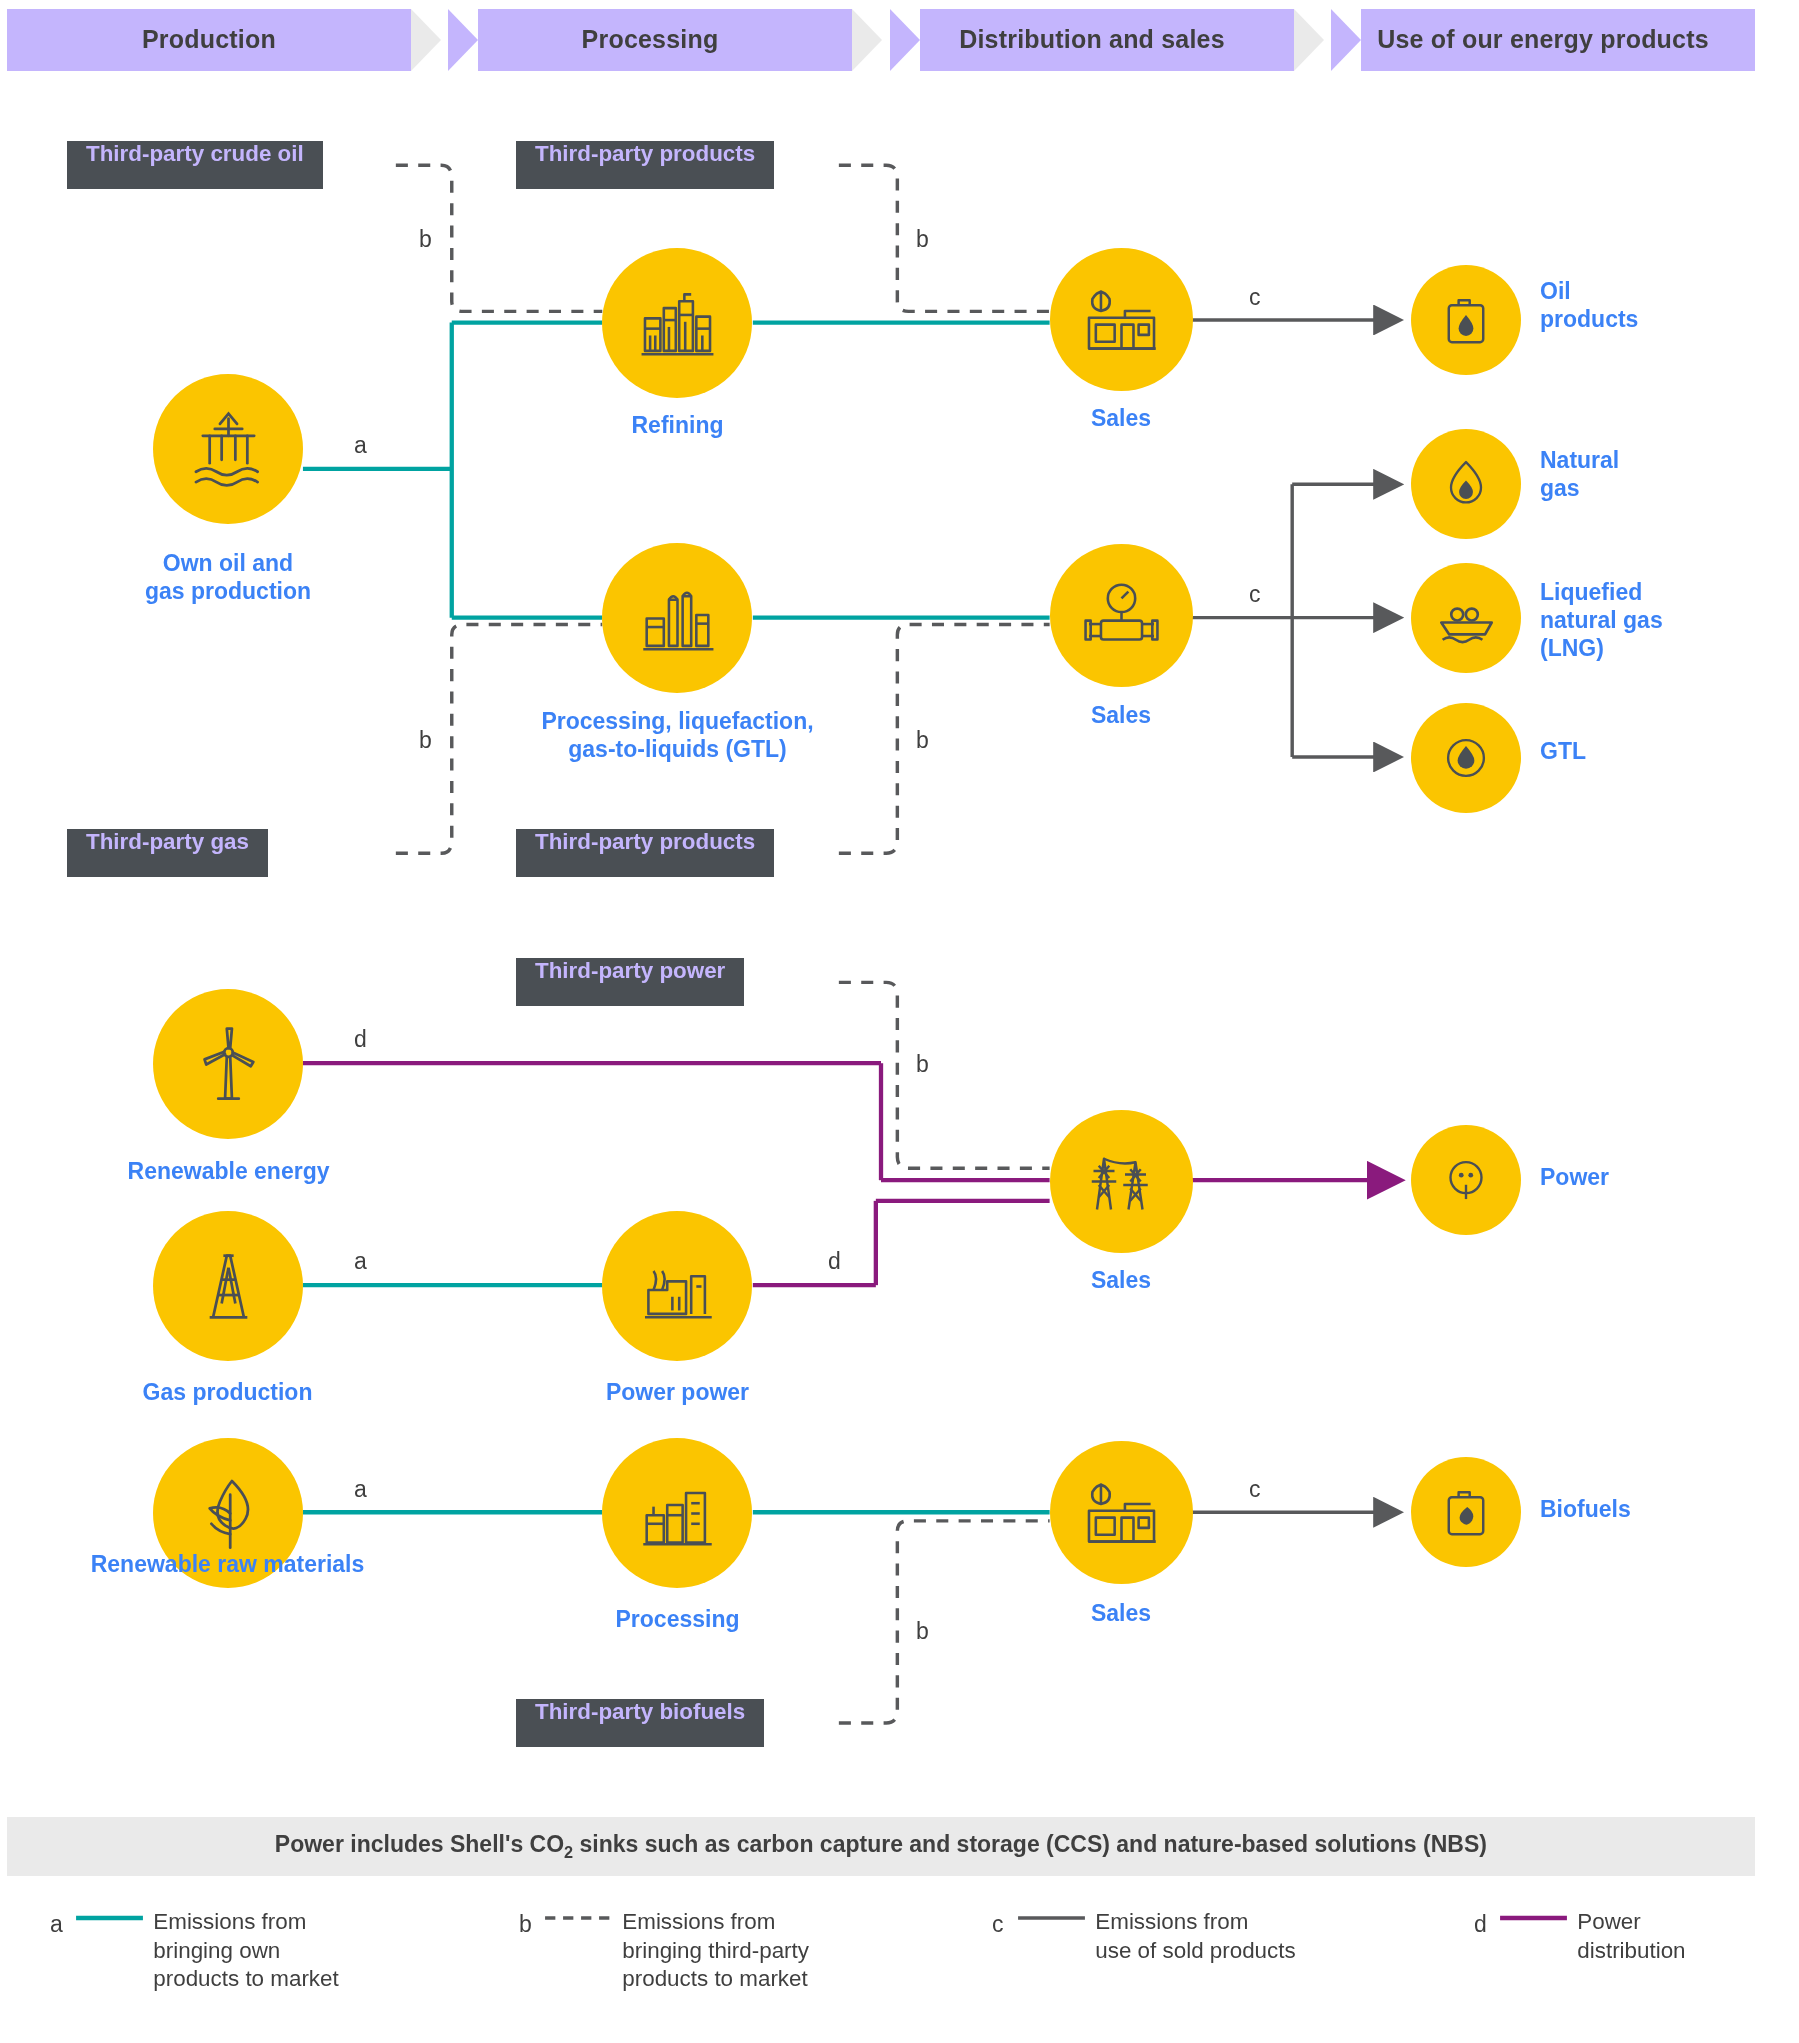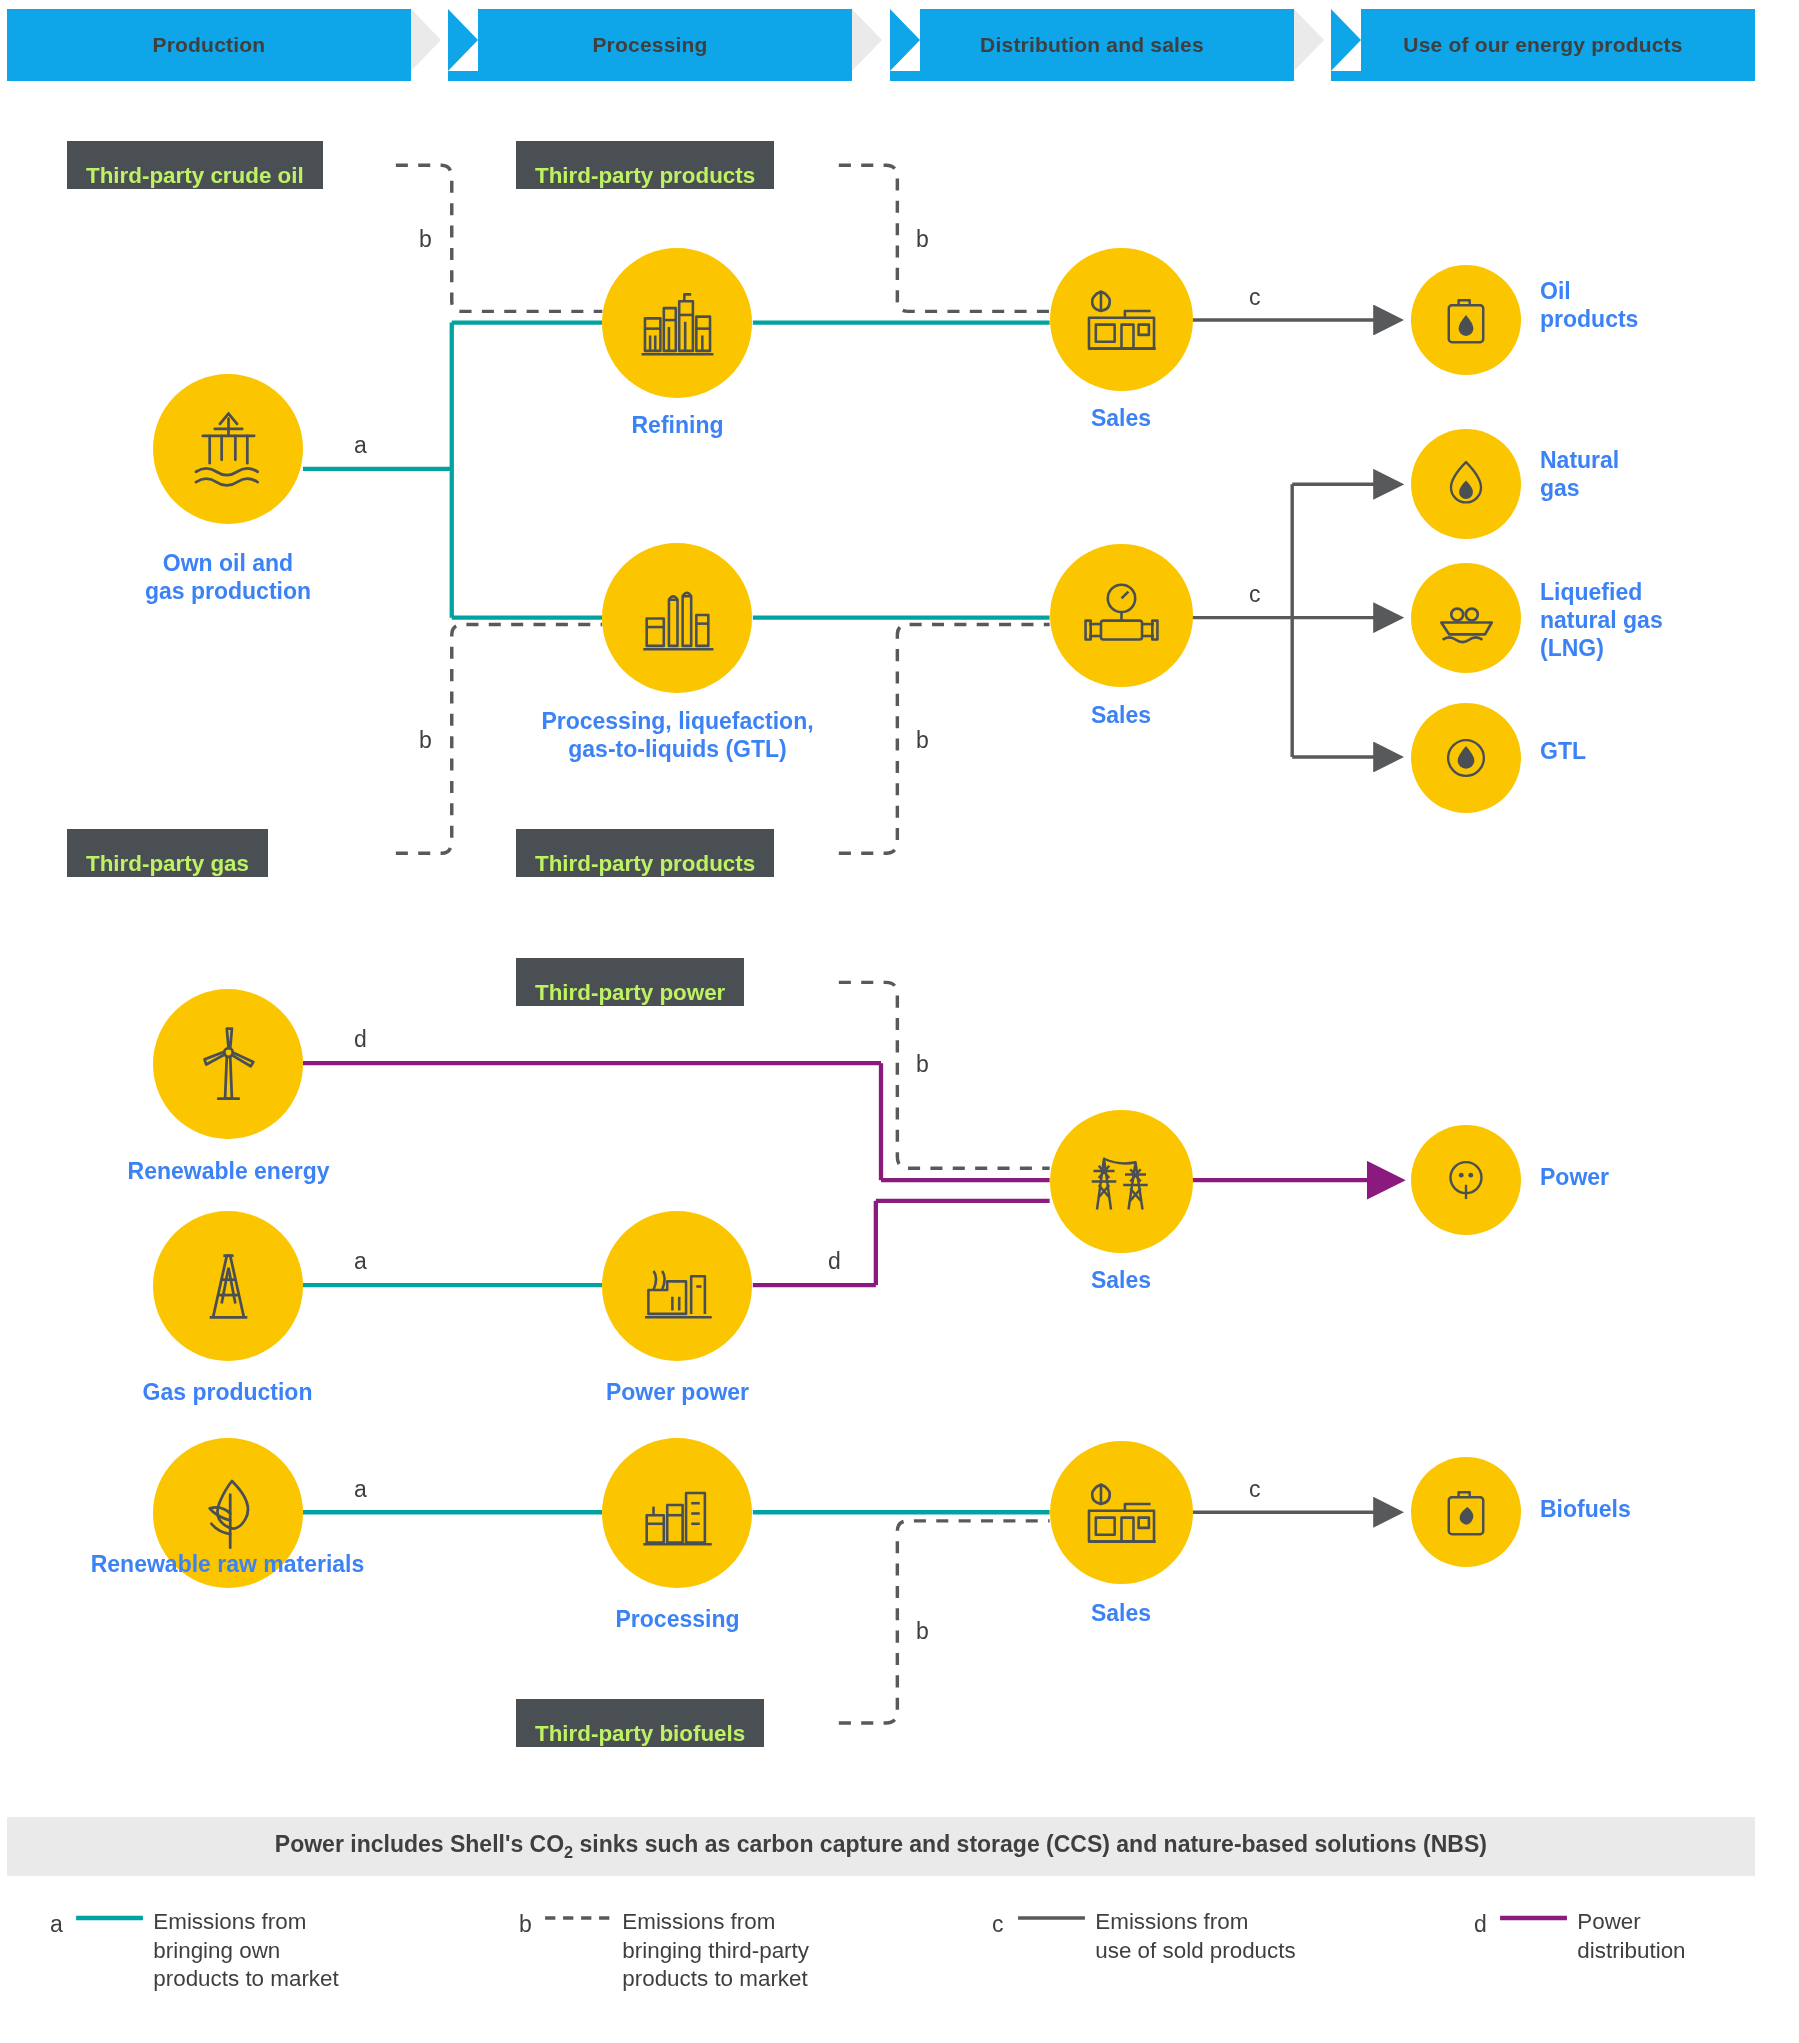--- a/index.html
+++ b/index.html
@@ -20,27 +20,27 @@
   }
   
   .phases {
     position: absolute;
     left: 0; top: 8.6px;
     width: 1799px; height: 62px;
   }
   .phase {
     position: absolute;
     top: 0;
-    height: 72px;
-    background: #0ea5e9;
+    height: 62px;
+    background: #c4b5fd;
     display: flex;
     align-items: center;
     justify-content: center;
     color: #3f3f3f;
-    font-size: 21px;
+    font-size: 25px;
     font-weight: bold;
     letter-spacing: 0.2px;
   }
   .phase .txt { position: relative; z-index: 2; padding: 0 29px; }
   .phase.arrow::after {
     content: "";
     position: absolute;
     right: -30px; top: 0;
     width: 0; height: 0;
     border-top: 31px solid transparent;
@@ -76,25 +76,25 @@
     color: #3b82f6;
     line-height: 1.22;
     z-index: 6;
   }
   .node-label.left { text-align: left; }
 
   
   .chip {
     position: absolute;
     background: #4a4f54;
-    color: #bef264;
+    color: #c4b5fd;
     font-size: 22.4px;
     font-weight: bold;
     display: flex;
-    align-items: flex-end;
+    align-items: flex-start;
     justify-content: center;
     padding: 0 19px;
     height: 48px;
     z-index: 6;
     white-space: nowrap;
   }
 
   
   .elabel {
     position: absolute;

